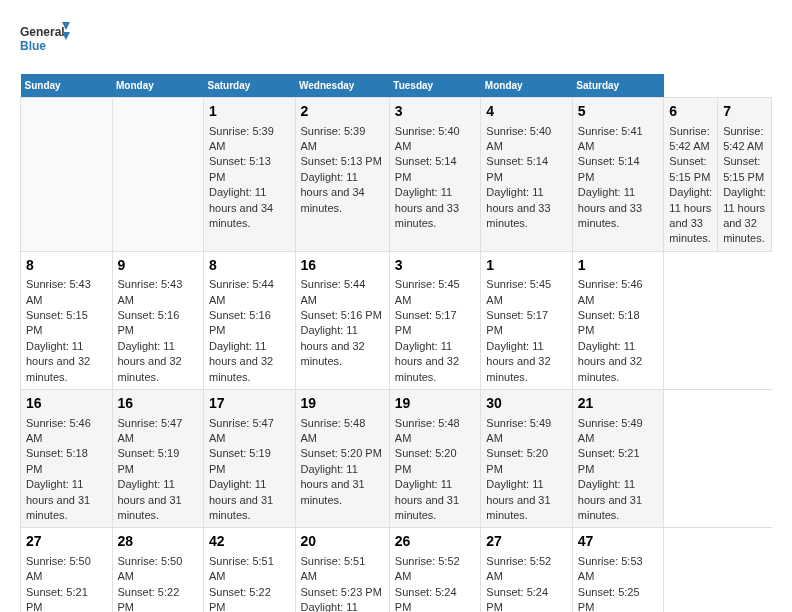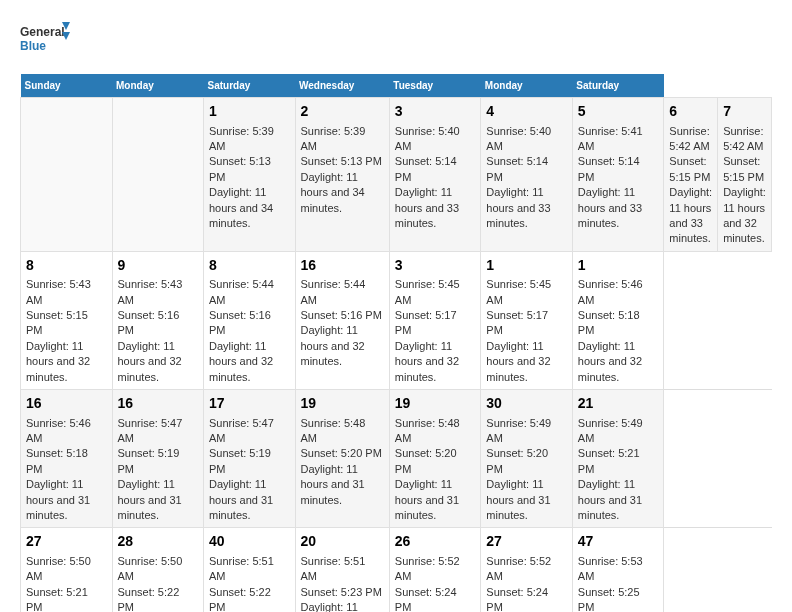--- a/index.html
+++ b/index.html
@@ -202,21 +202,21 @@
       <tr class="week-row">
         <td>
         <span class="day-num">27</span>
         <span class="day-info">Sunrise: 5:50 AM<br>Sunset: 5:21 PM<br>Daylight: 11 hours and 31 minutes.</span>
       </td>
         <td>
         <span class="day-num">28</span>
         <span class="day-info">Sunrise: 5:50 AM<br>Sunset: 5:22 PM<br>Daylight: 11 hours and 31 minutes.</span>
       </td>
         <td>
-        <span class="day-num">40</span>
+        <span class="day-num">42</span>
         <span class="day-info">Sunrise: 5:51 AM<br>Sunset: 5:22 PM<br>Daylight: 11 hours and 31 minutes.</span>
       </td>
         <td>
         <span class="day-num">20</span>
         <span class="day-info">Sunrise: 5:51 AM<br>Sunset: 5:23 PM<br>Daylight: 11 hours and 31 minutes.</span>
       </td>
         <td>
         <span class="day-num">26</span>
         <span class="day-info">Sunrise: 5:52 AM<br>Sunset: 5:24 PM<br>Daylight: 11 hours and 31 minutes.</span>
       </td>

